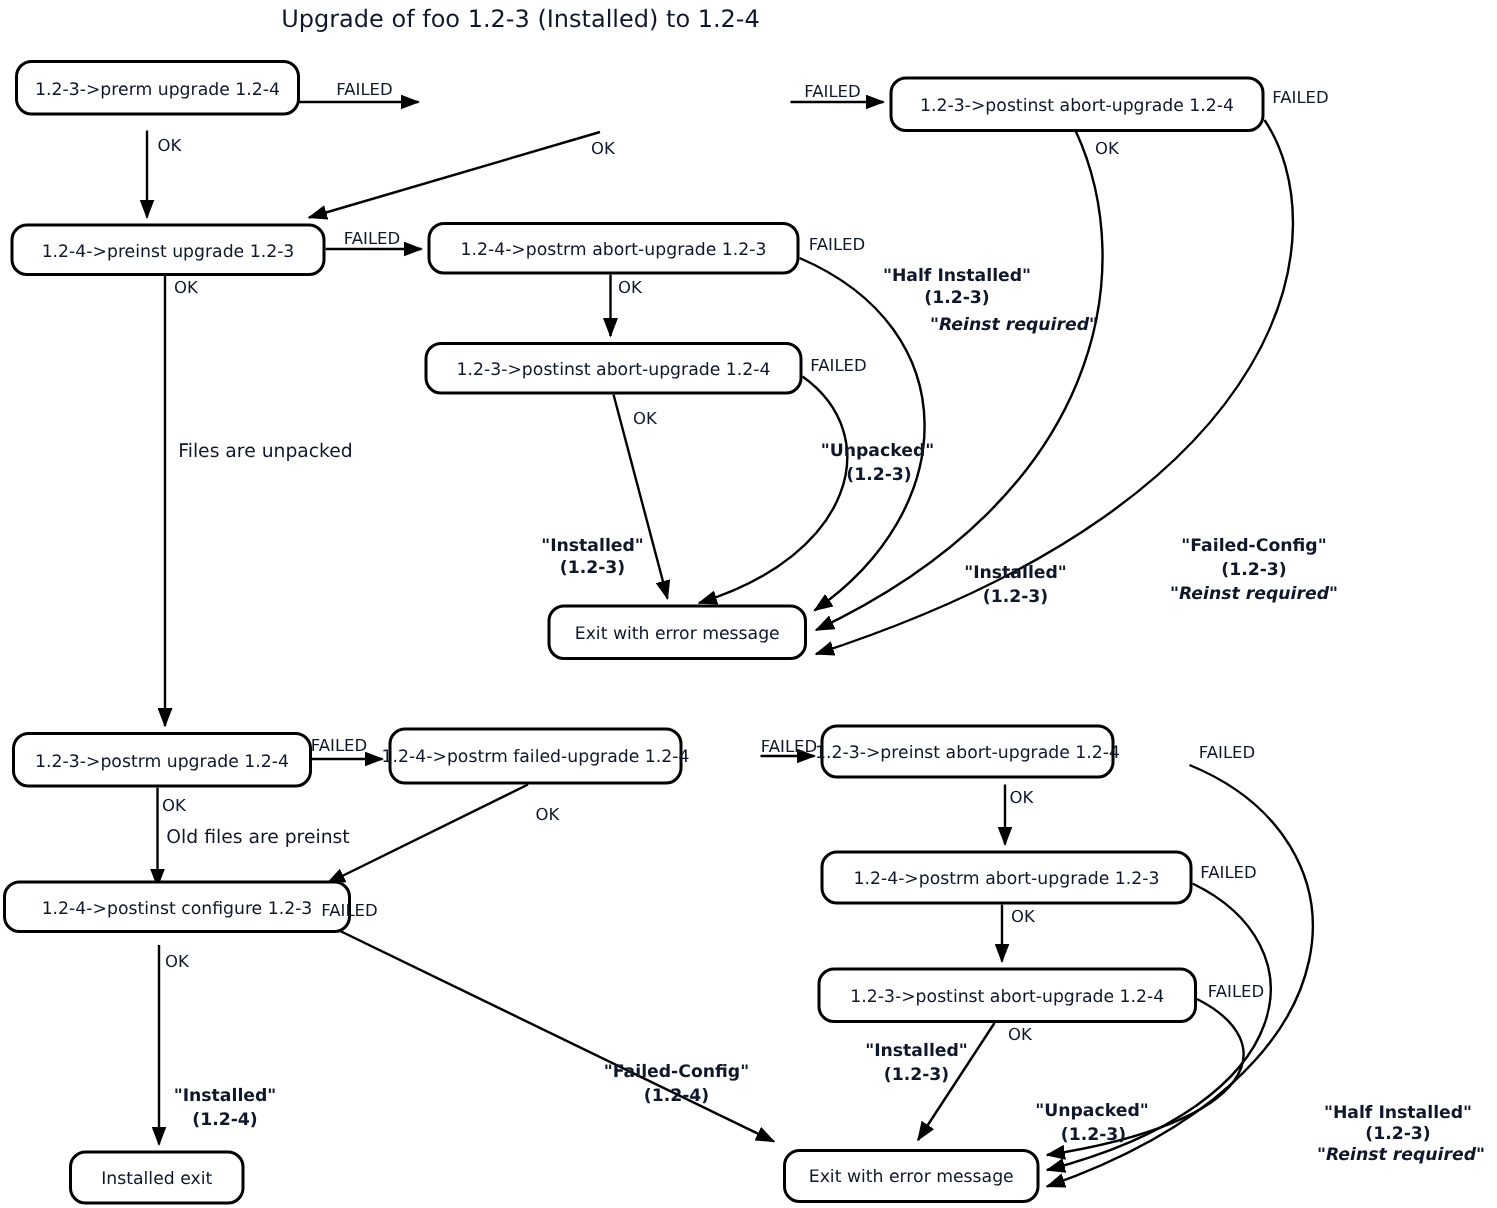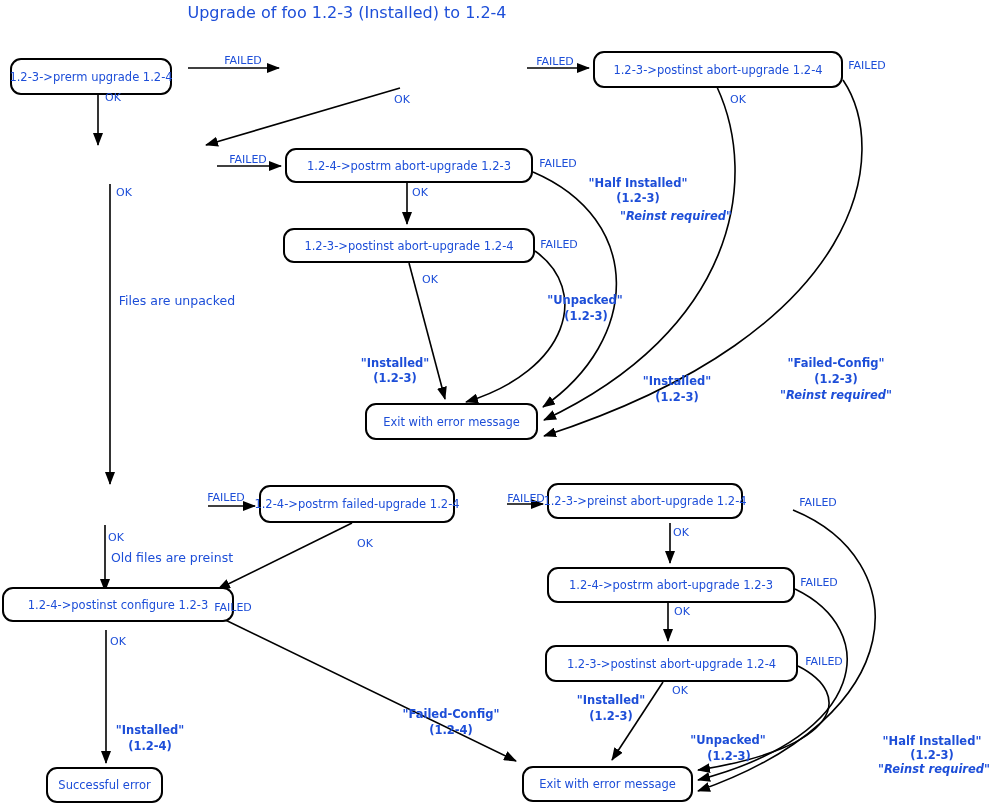--- a/index.html
+++ b/index.html
@@ -1,21 +1,21 @@
 <!DOCTYPE html>
 <html><head>
 <meta charset="utf-8">
 <style>
   html,body{margin:0;padding:0;background:#ffffff;}
   #stage{
     position:relative;
     width:998px;height:805px;
     background:#ffffff;
     font-family:"DejaVu Sans","Liberation Sans",sans-serif;
-    color:#1d4ed8;
+    color:#0f172a;
     overflow:hidden;
   }
   #edges{position:absolute;left:0;top:0;width:998px;height:805px;}
   .node{
     position:absolute;
     box-sizing:border-box;
     border:2px solid #000;
     border-radius:11px;
     background:#fff;
     display:flex;align-items:center;justify-content:center;
@@ -71,31 +71,33 @@
     <path d="M 670,523 L 670,563" marker-end="url(#arrow)"></path>
     <path d="M 793,510 C 915,560 915,715 698,791" marker-end="url(#arrow)"></path>
     <path d="M 668,603 L 668,641" marker-end="url(#arrow)"></path>
     <path d="M 795,589 C 880,630 870,735 698,780" marker-end="url(#arrow)"></path>
     <path d="M 663,682 L 612,760" marker-end="url(#arrow)"></path>
     <path d="M 798,666 C 855,695 840,748 698,770" marker-end="url(#arrow)"></path>
   </svg>
 
   <div class="lbl title" style="left:347px;top:13px">Upgrade of foo 1.2-3 (Installed) to 1.2-4</div>
 
-  <div class="node" style="left:10px;top:58px;width:162px;height:37px">1.2-3-&gt;prerm upgrade 1.2-4</div>
+  <div class="node" style="left:10px;top:40px;width:190px;height:37px">1.2-3-&gt;prerm upgrade 1.2-4</div>
   <div class="node" style="left:593px;top:51px;width:250px;height:37px">1.2-3-&gt;postinst abort-upgrade 1.2-4</div>
+  <div class="node" style="left:7px;top:149px;width:210px;height:35px">1.2-4-&gt;preinst upgrade 1.2-3</div>
   <div class="node" style="left:285px;top:148px;width:248px;height:35px">1.2-4-&gt;postrm abort-upgrade 1.2-3</div>
   <div class="node" style="left:283px;top:228px;width:252px;height:35px">1.2-3-&gt;postinst abort-upgrade 1.2-4</div>
   <div class="node" style="left:365px;top:403px;width:173px;height:37px">Exit with error message</div>
+  <div class="node" style="left:8px;top:488px;width:200px;height:37px">1.2-3-&gt;postrm upgrade 1.2-4</div>
   <div class="node" style="left:259px;top:485px;width:196px;height:38px">1.2-4-&gt;postrm failed-upgrade 1.2-4</div>
   <div class="node" style="left:547px;top:483px;width:196px;height:36px">1.2-3-&gt;preinst abort-upgrade 1.2-4</div>
   <div class="node" style="left:547px;top:567px;width:248px;height:36px">1.2-4-&gt;postrm abort-upgrade 1.2-3</div>
   <div class="node" style="left:545px;top:645px;width:253px;height:37px">1.2-3-&gt;postinst abort-upgrade 1.2-4</div>
   <div class="node" style="left:2px;top:587px;width:232px;height:35px">1.2-4-&gt;postinst configure 1.2-3</div>
-  <div class="node" style="left:46px;top:767px;width:117px;height:36px">Successful error</div>
+  <div class="node" style="left:46px;top:767px;width:117px;height:36px">Installed exit</div>
   <div class="node" style="left:522px;top:766px;width:171px;height:36px">Exit with error message</div>
 
   <div class="lbl" style="left:243px;top:60px">FAILED</div>
   <div class="lbl" style="left:555px;top:61px">FAILED</div>
   <div class="lbl" style="left:867px;top:65px">FAILED</div>
   <div class="lbl" style="left:248px;top:159px">FAILED</div>
   <div class="lbl" style="left:558px;top:163px">FAILED</div>
   <div class="lbl" style="left:559px;top:244px">FAILED</div>
   <div class="lbl" style="left:226px;top:497px">FAILED</div>
   <div class="lbl" style="left:526px;top:498px">FAILED</div>

